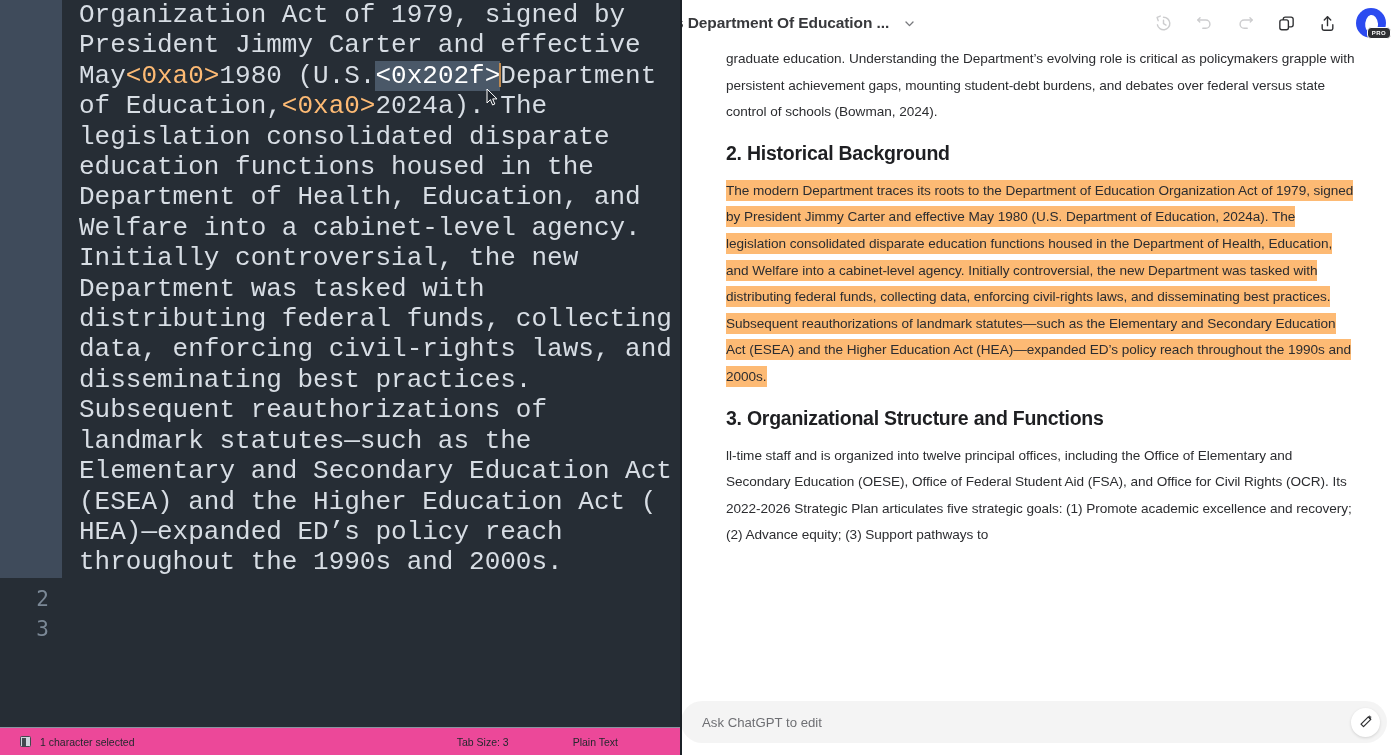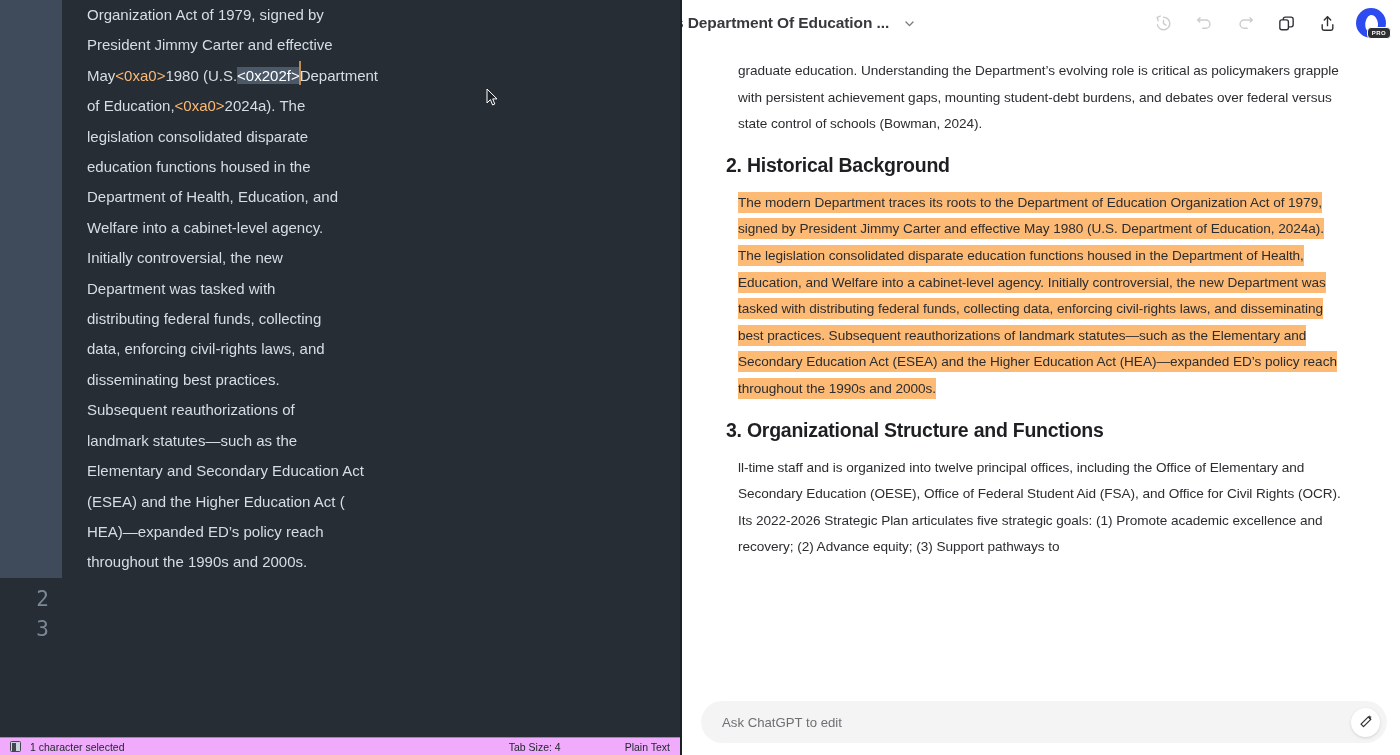--- a/index.html
+++ b/index.html
@@ -45,23 +45,23 @@
   }
   .gutter-nums {
     position: relative;
     padding-top: 584px;
   }
   .gutter-num { display: block; height: 30.4px; line-height: 30.4px; }
 
   .code-area {
     flex: 1 1 auto;
     position: relative;
-    padding: 0px 0 0 25px;
-    font-family: Liberation Sans, sans-serif;
-    font-size: 15px;
+    padding: 0px 0 0 17px;
+    font-family: Liberation Mono, monospace;
+    font-size: 26px;
     line-height: 30.4px;
     color: #d7dde4;
     white-space: pre-wrap;
     letter-spacing: 0px;
     overflow: hidden;
   }
   .code-area .ctl {
     color: #fdba74;
   }
   .code-area .sel {
@@ -80,50 +80,50 @@
     position: absolute;
     left: 424px; top: 88px;
     width: 12px; height: 19px;
     pointer-events: none;
   }
 
   
   .status-bar {
     position: absolute;
     left: 0; bottom: 0;
-    width: 680px; height: 18px;
-    background: #f0abfc;
+    width: 680px; height: 28px;
+    background: #ec4899;
     border-top: 1px solid #8b93a0;
     display: flex;
     align-items: center;
     font-family: "Liberation Sans", sans-serif;
     font-size: 10.5px;
     color: #24282e;
-    padding: 0 10px;
+    padding: 0 20px;
   }
   .status-icon {
     width: 11px; height: 11px;
     border: 1.2px solid #43484f;
     border-radius: 1.5px;
     margin-right: 9px;
     position: relative;
     flex: 0 0 auto;
     background: #cfd5dd;
   }
   .status-icon::before {
     content: "";
     position: absolute;
     left: 0.5px; top: 0.5px;
     width: 4px; height: 8px;
     background: #43484f;
   }
   .status-left { flex: 0 0 auto; }
   .status-spacer { flex: 1 1 auto; }
   .status-item { margin-left: 64px; white-space: nowrap; }
-  .status-item:last-child { }
+  .status-item:last-child { margin-right: 42px; }
 
   .pane-divider {
     width: 2px; height: 755px;
     background: #1b2026;
     flex: 0 0 2px;
   }
 
   
   .doc-pane {
     position: relative;
@@ -201,21 +201,21 @@
     position: absolute;
     top: 46px; left: 0; right: 0; bottom: 56px;
     overflow: hidden;
     background: #ffffff;
   }
   .doc-inner { padding: 0 42px 0 44px; }
   .doc-p {
     font-size: 13.6px;
     line-height: 26.6px;
     color: #2c2d30;
-    margin: 12px;
+    margin: 0;
     letter-spacing: -0.05px;
   }
   .doc-p .hl {
     background: #fdba74;
     padding: 3px 0;
     box-decoration-break: clone;
     -webkit-box-decoration-break: clone;
   }
   .doc-h2 {
     font-size: 19.5px;
@@ -226,21 +226,21 @@
   }
 
   
   .composer-wrap {
     position: absolute;
     left: 0; right: 0; bottom: 0;
     height: 56px;
     background: #ffffff;
     display: flex;
     align-items: center;
-    padding: 0 14px 10px 20px;
+    padding: 0 14px 10px 0;
   }
   .composer {
     flex: 1 1 auto;
     height: 40px;
     background: #f4f4f4;
     border-radius: 22px;
     display: flex;
     align-items: center;
     padding: 0 6px 0 20px;
     box-shadow: 0 0 0 1px rgba(0,0,0,0.045);
@@ -286,21 +286,21 @@
         <svg class="mouse-cursor" viewBox="0 0 12 19">
           <path d="M1 1 L1 15 L4.4 11.6 L6.6 17 L8.8 16 L6.7 10.9 L11 10.9 Z" fill="#1d232b" stroke="#ffffff" stroke-width="1"></path>
         </svg>
       </div>
     </div>
 
     <div class="status-bar">
       <div class="status-icon"></div>
       <span class="status-left">1 character selected</span>
       <span class="status-spacer"></span>
-      <span class="status-item">Tab Size: 4</span>
+      <span class="status-item">Tab Size: 3</span>
       <span class="status-item">Plain Text</span>
     </div>
   </div>
 
   <div class="pane-divider"></div>
 
   <div class="doc-pane">
 
     <div class="doc-header">
       <div class="doc-title">s Department Of Education ...</div>

